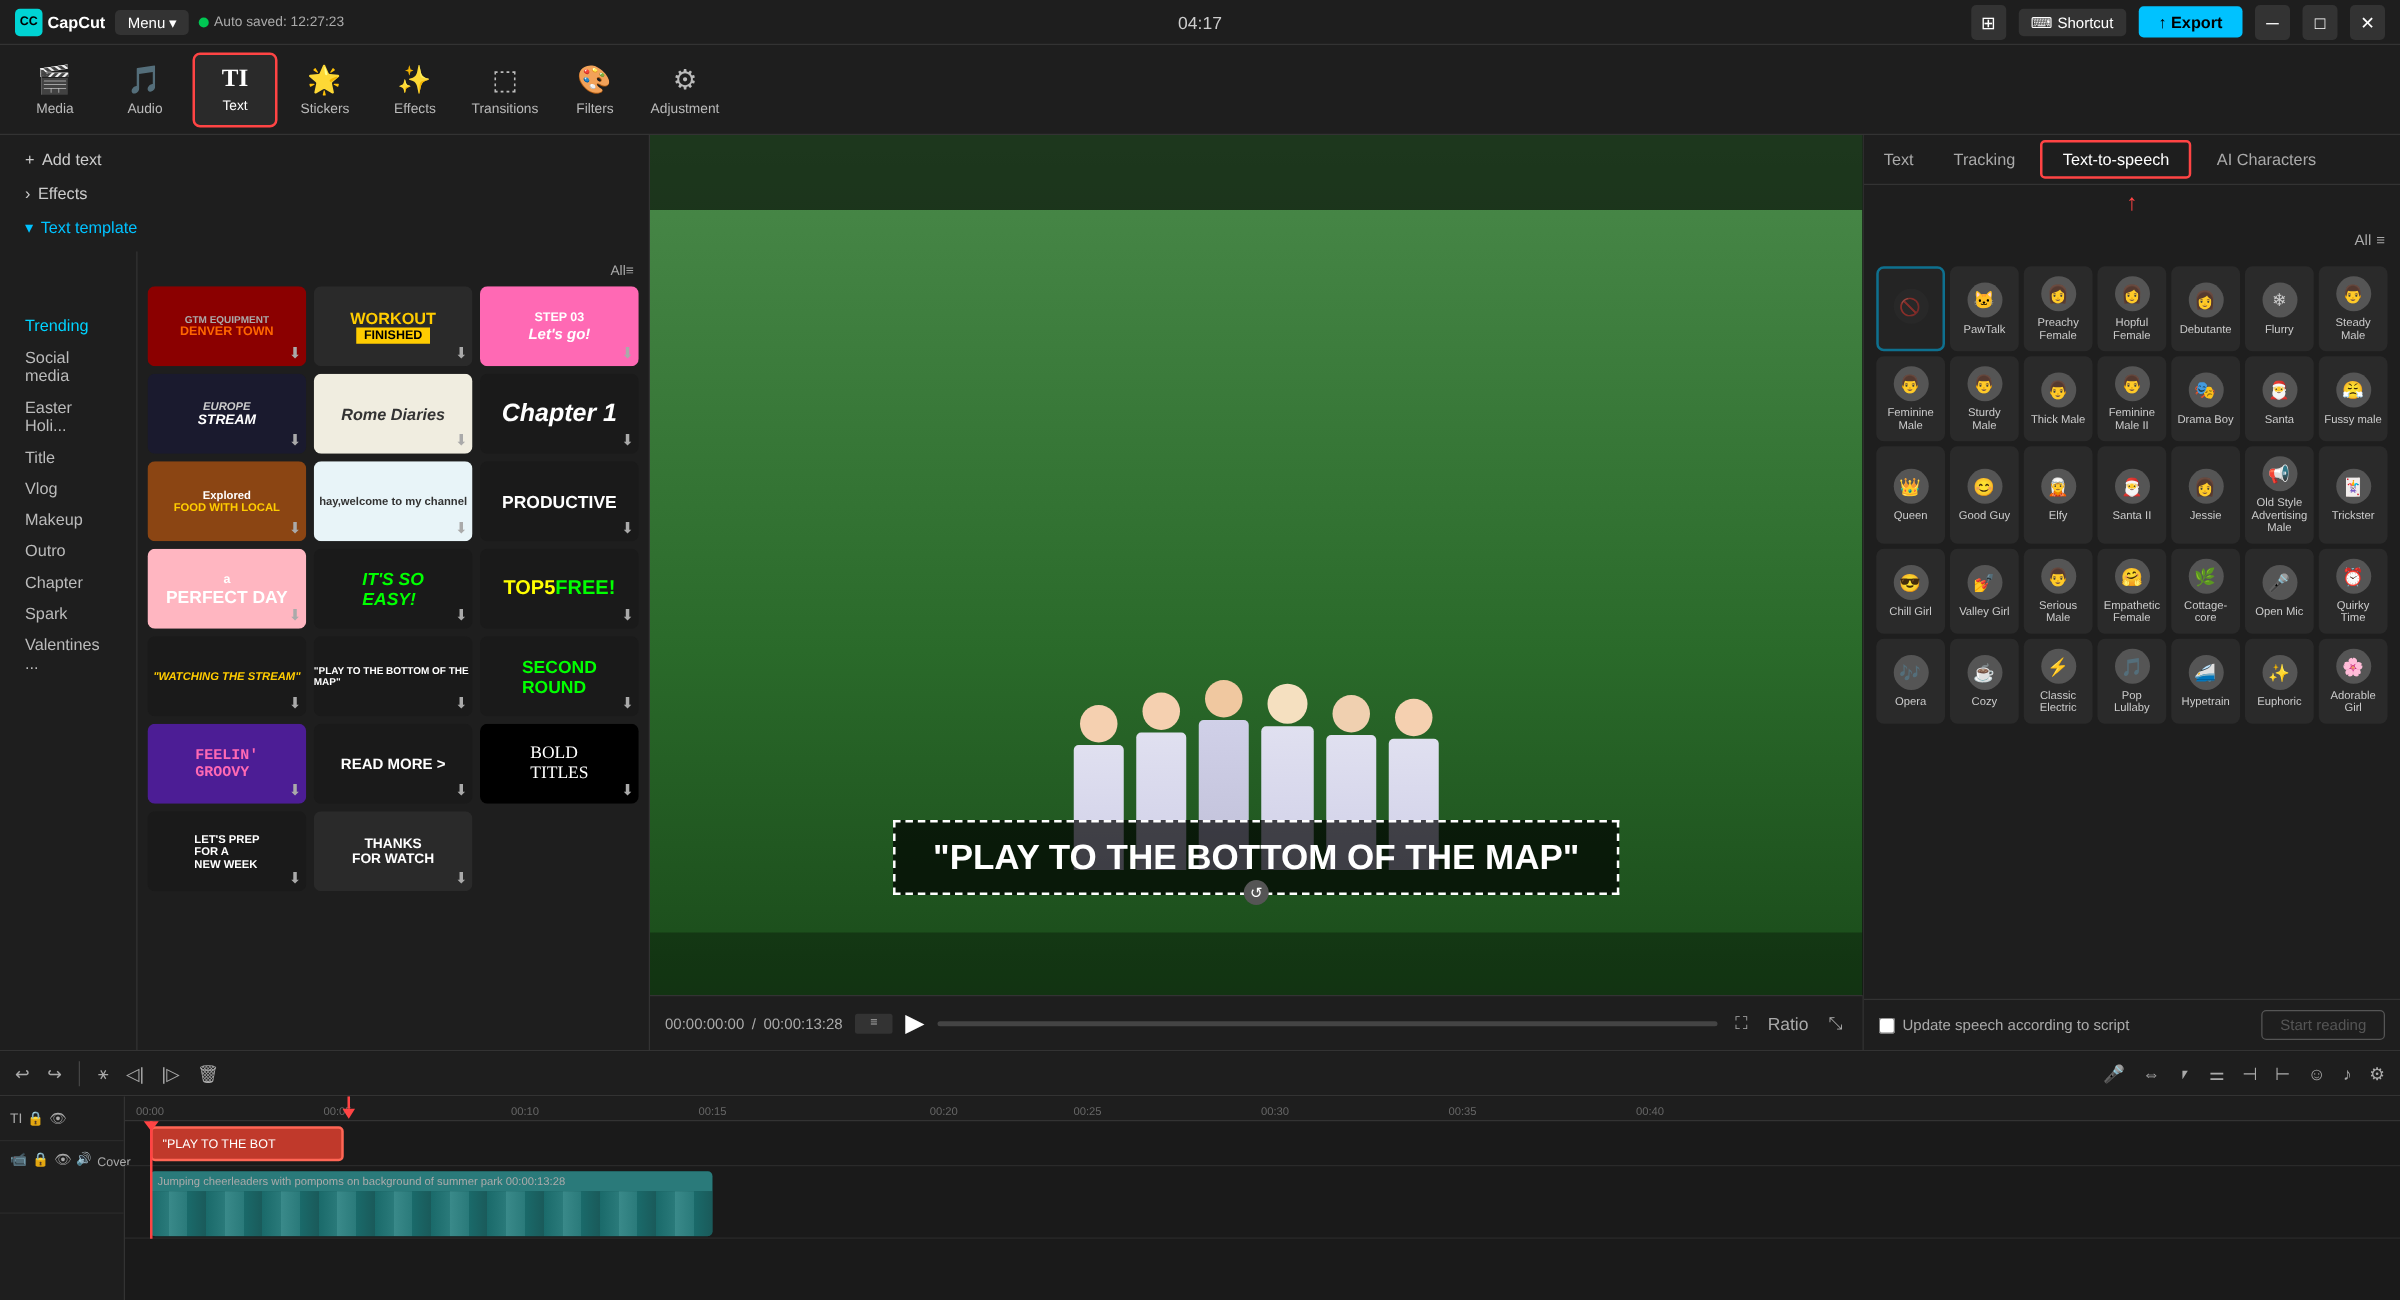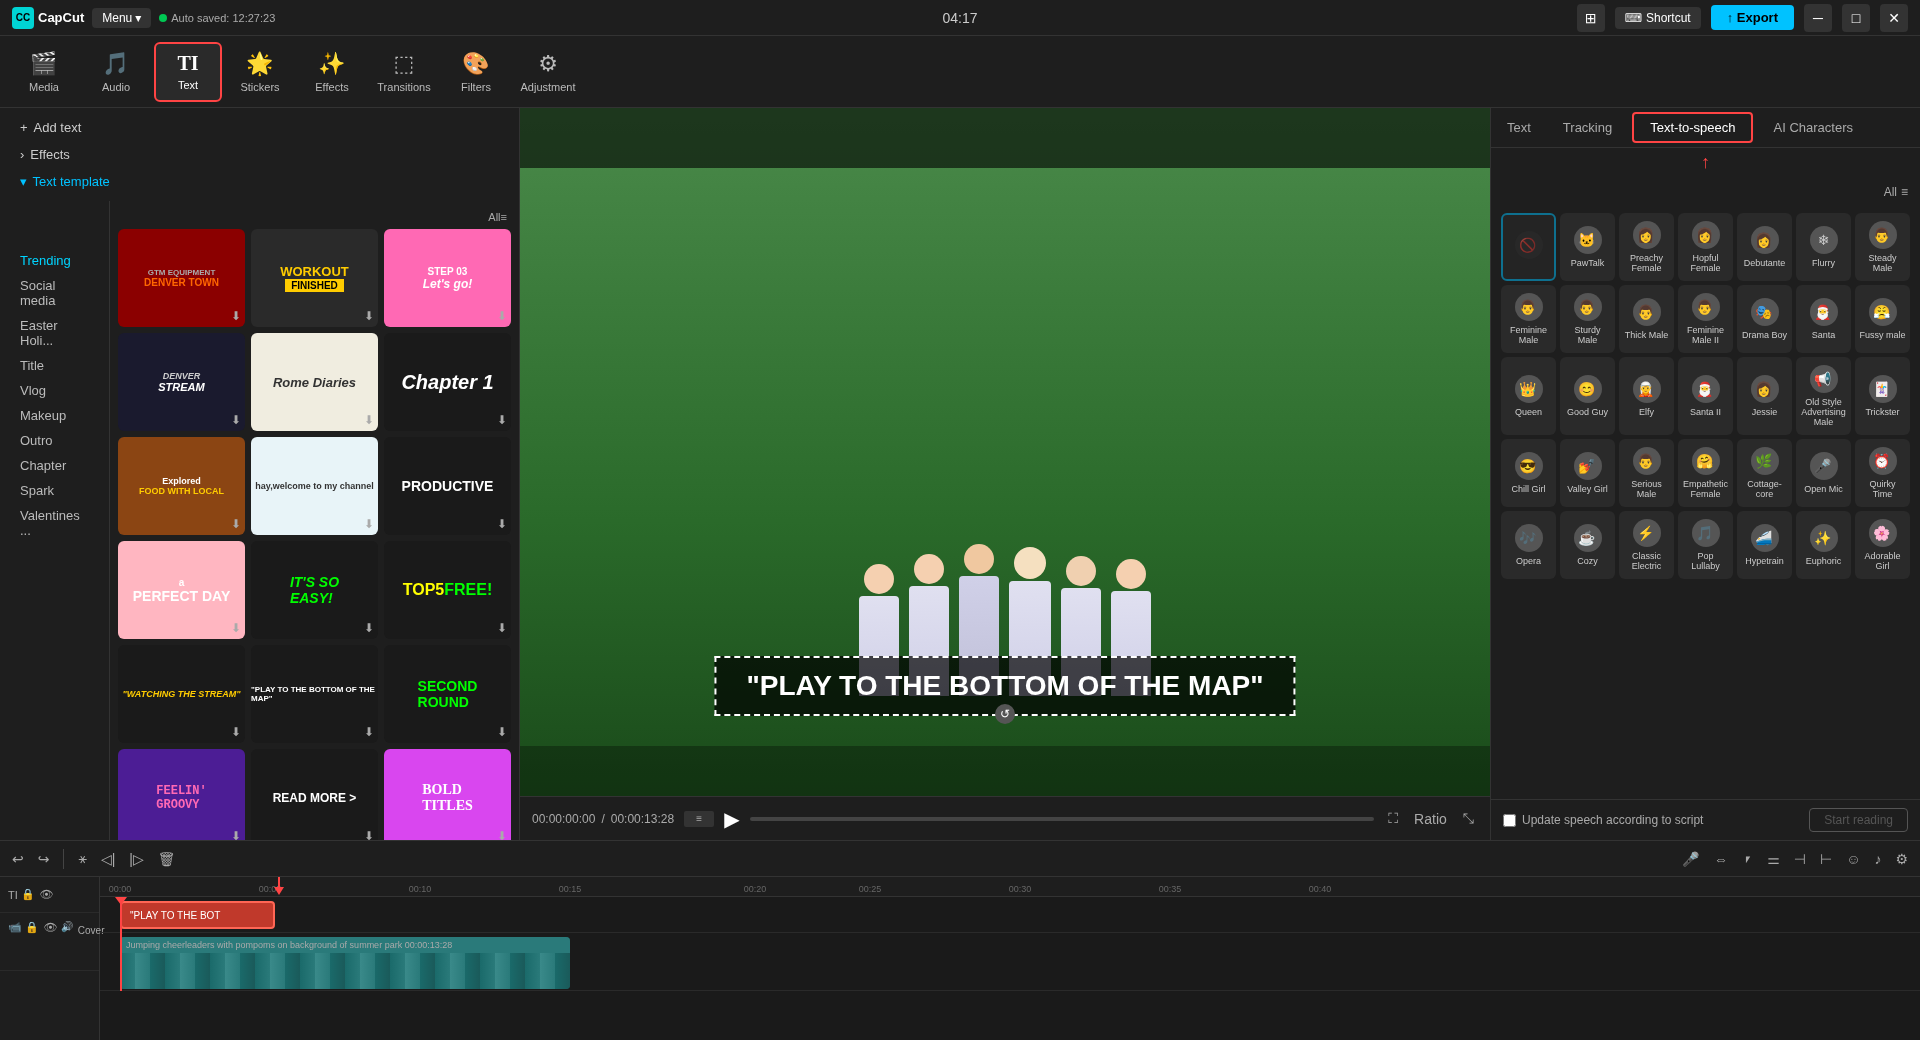--- a/index.html
+++ b/index.html
@@ -133,21 +133,21 @@
       display: grid;
       grid-template-columns: repeat(3, 1fr);
       gap: 6px;
     }
     .template-card {
       background: #2a2a2a;
       border-radius: 6px;
       overflow: hidden;
       cursor: pointer;
       position: relative;
-      height: 98px;
+      height: 64px;
       display: flex;
       align-items: center;
       justify-content: center;
     }
     .template-card-inner {
       width: 100%;
       height: 100%;
       display: flex;
       align-items: center;
       justify-content: center;
@@ -583,21 +583,21 @@
           <div class="template-card">
             <div class="template-card-inner" style="background:#ff69b4;flex-direction:column;">
               <div style="font-size:10px;color:#fff;">STEP 03</div>
               <div style="font-size:12px;color:#fff;font-style:italic;">Let's go!</div>
             </div>
             <span class="template-dl">⬇</span>
           </div>
 
           <div class="template-card">
             <div class="template-card-inner" style="background:#1a1a2e;font-size:11px;flex-direction:column;">
-              <div style="font-style:italic;color:#ccc;font-size:9px;">DENVER</div>
+              <div style="font-style:italic;color:#ccc;font-size:9px;">EUROPE</div>
               <div style="color:#fff;font-size:11px;font-style:italic;">STREAM</div>
             </div>
             <span class="template-dl">⬇</span>
           </div>
 
           <div class="template-card">
             <div class="template-card-inner" style="background:#f0ede0;color:#333;font-style:italic;font-size:13px;">Rome Diaries</div>
             <span class="template-dl">⬇</span>
           </div>
 
@@ -661,21 +661,21 @@
             <div class="template-card-inner" style="background:#4c1d95;color:#ff69b4;font-size:12px;font-weight:bold;font-family:Liberation Mono, monospace;">FEELIN'<br>GROOVY</div>
             <span class="template-dl">⬇</span>
           </div>
 
           <div class="template-card">
             <div class="template-card-inner" style="background:#1a1a1a;color:#fff;font-size:12px;">READ MORE &gt;</div>
             <span class="template-dl">⬇</span>
           </div>
 
           <div class="template-card">
-            <div class="template-card-inner" style="background:#d946ef;color:#fff;font-size:14px;font-weight:700;font-family:Impact;">BOLD<br>TITLES</div>
+            <div class="template-card-inner" style="background:#000000;color:#fff;font-size:14px;font-weight:400;font-family:Impact;">BOLD<br>TITLES</div>
             <span class="template-dl">⬇</span>
           </div>
 
           <div class="template-card">
             <div class="template-card-inner" style="background:#1a1a1a;color:#fff;font-size:9px;">LET'S PREP<br>FOR A<br>NEW WEEK</div>
             <span class="template-dl">⬇</span>
           </div>
 
           <div class="template-card">
             <div class="template-card-inner" style="background:#2a2a2a;color:#fff;font-size:11px;flex-direction:column;font-weight:bold;">

